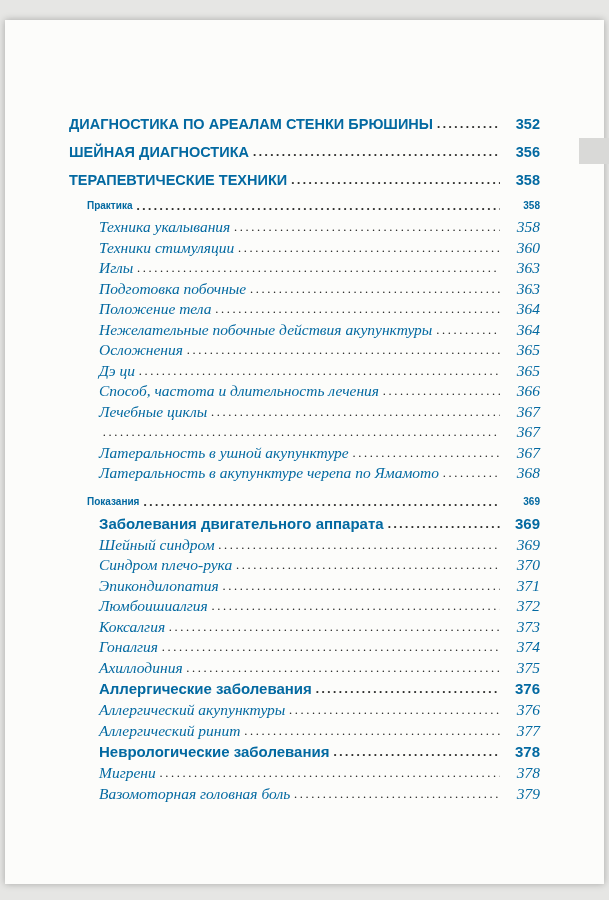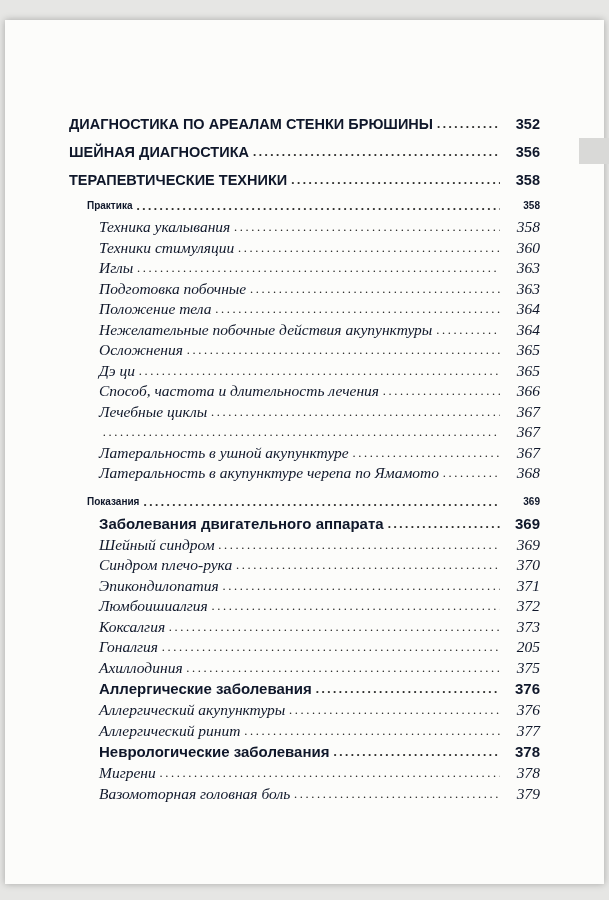--- a/index.html
+++ b/index.html
@@ -24,21 +24,21 @@
     position: absolute;
     right: 0;
     top: 138px;
     width: 30px;
     height: 26px;
     background: #d9d9d7;
   }
   .row {
     display: flex;
     align-items: flex-start;
-    color: #0f172a;
+    color: #0369a1;
   }
   .row .label { white-space: nowrap; }
   .row .dots {
     flex: 1;
     overflow: hidden;
     white-space: nowrap;
     margin: 0 4px;
     font-family: "Liberation Serif", serif;
     font-size: 13px;
     letter-spacing: 2.5px;
@@ -206,21 +206,21 @@
         <span class="pg">372</span>
       </div>
       <div class="row item">
         <span class="label">Коксалгия</span>
         <span class="dots"></span>
         <span class="pg">373</span>
       </div>
       <div class="row item">
         <span class="label">Гоналгия</span>
         <span class="dots"></span>
-        <span class="pg">205</span>
+        <span class="pg">374</span>
       </div>
       <div class="row item">
         <span class="label">Ахиллодиния</span>
         <span class="dots"></span>
         <span class="pg">375</span>
       </div>
       <div class="row h3">
         <span class="label">Аллергические заболевания</span>
         <span class="dots"></span>
         <span class="pg">376</span>

